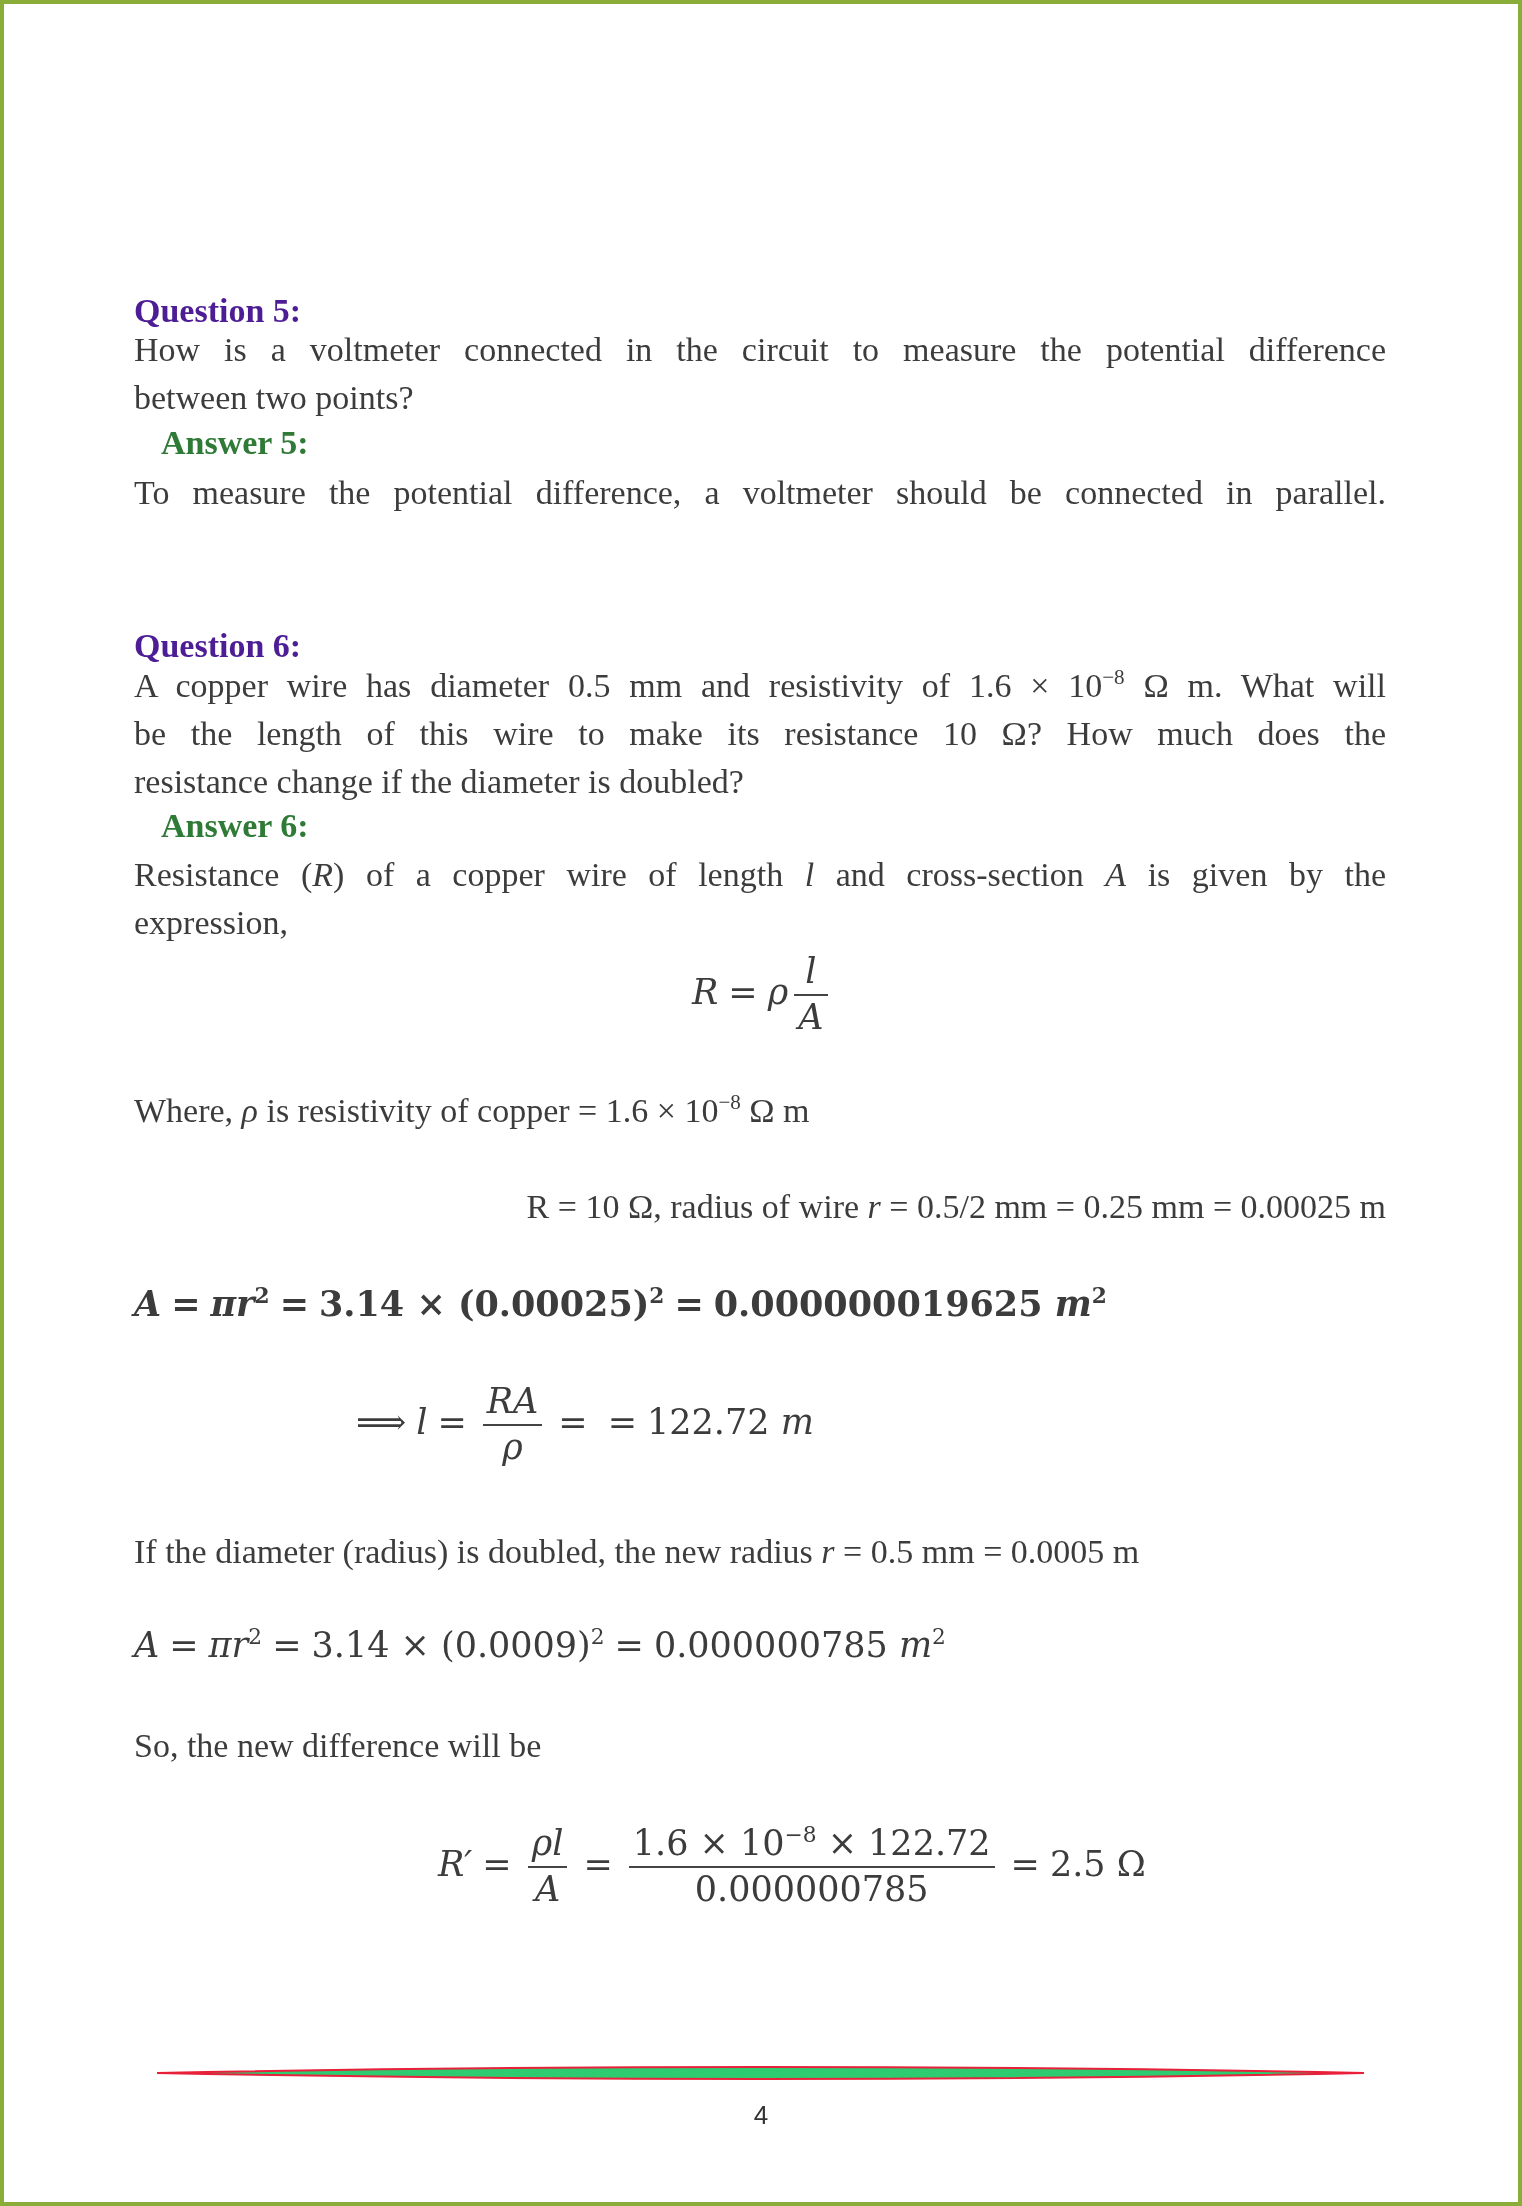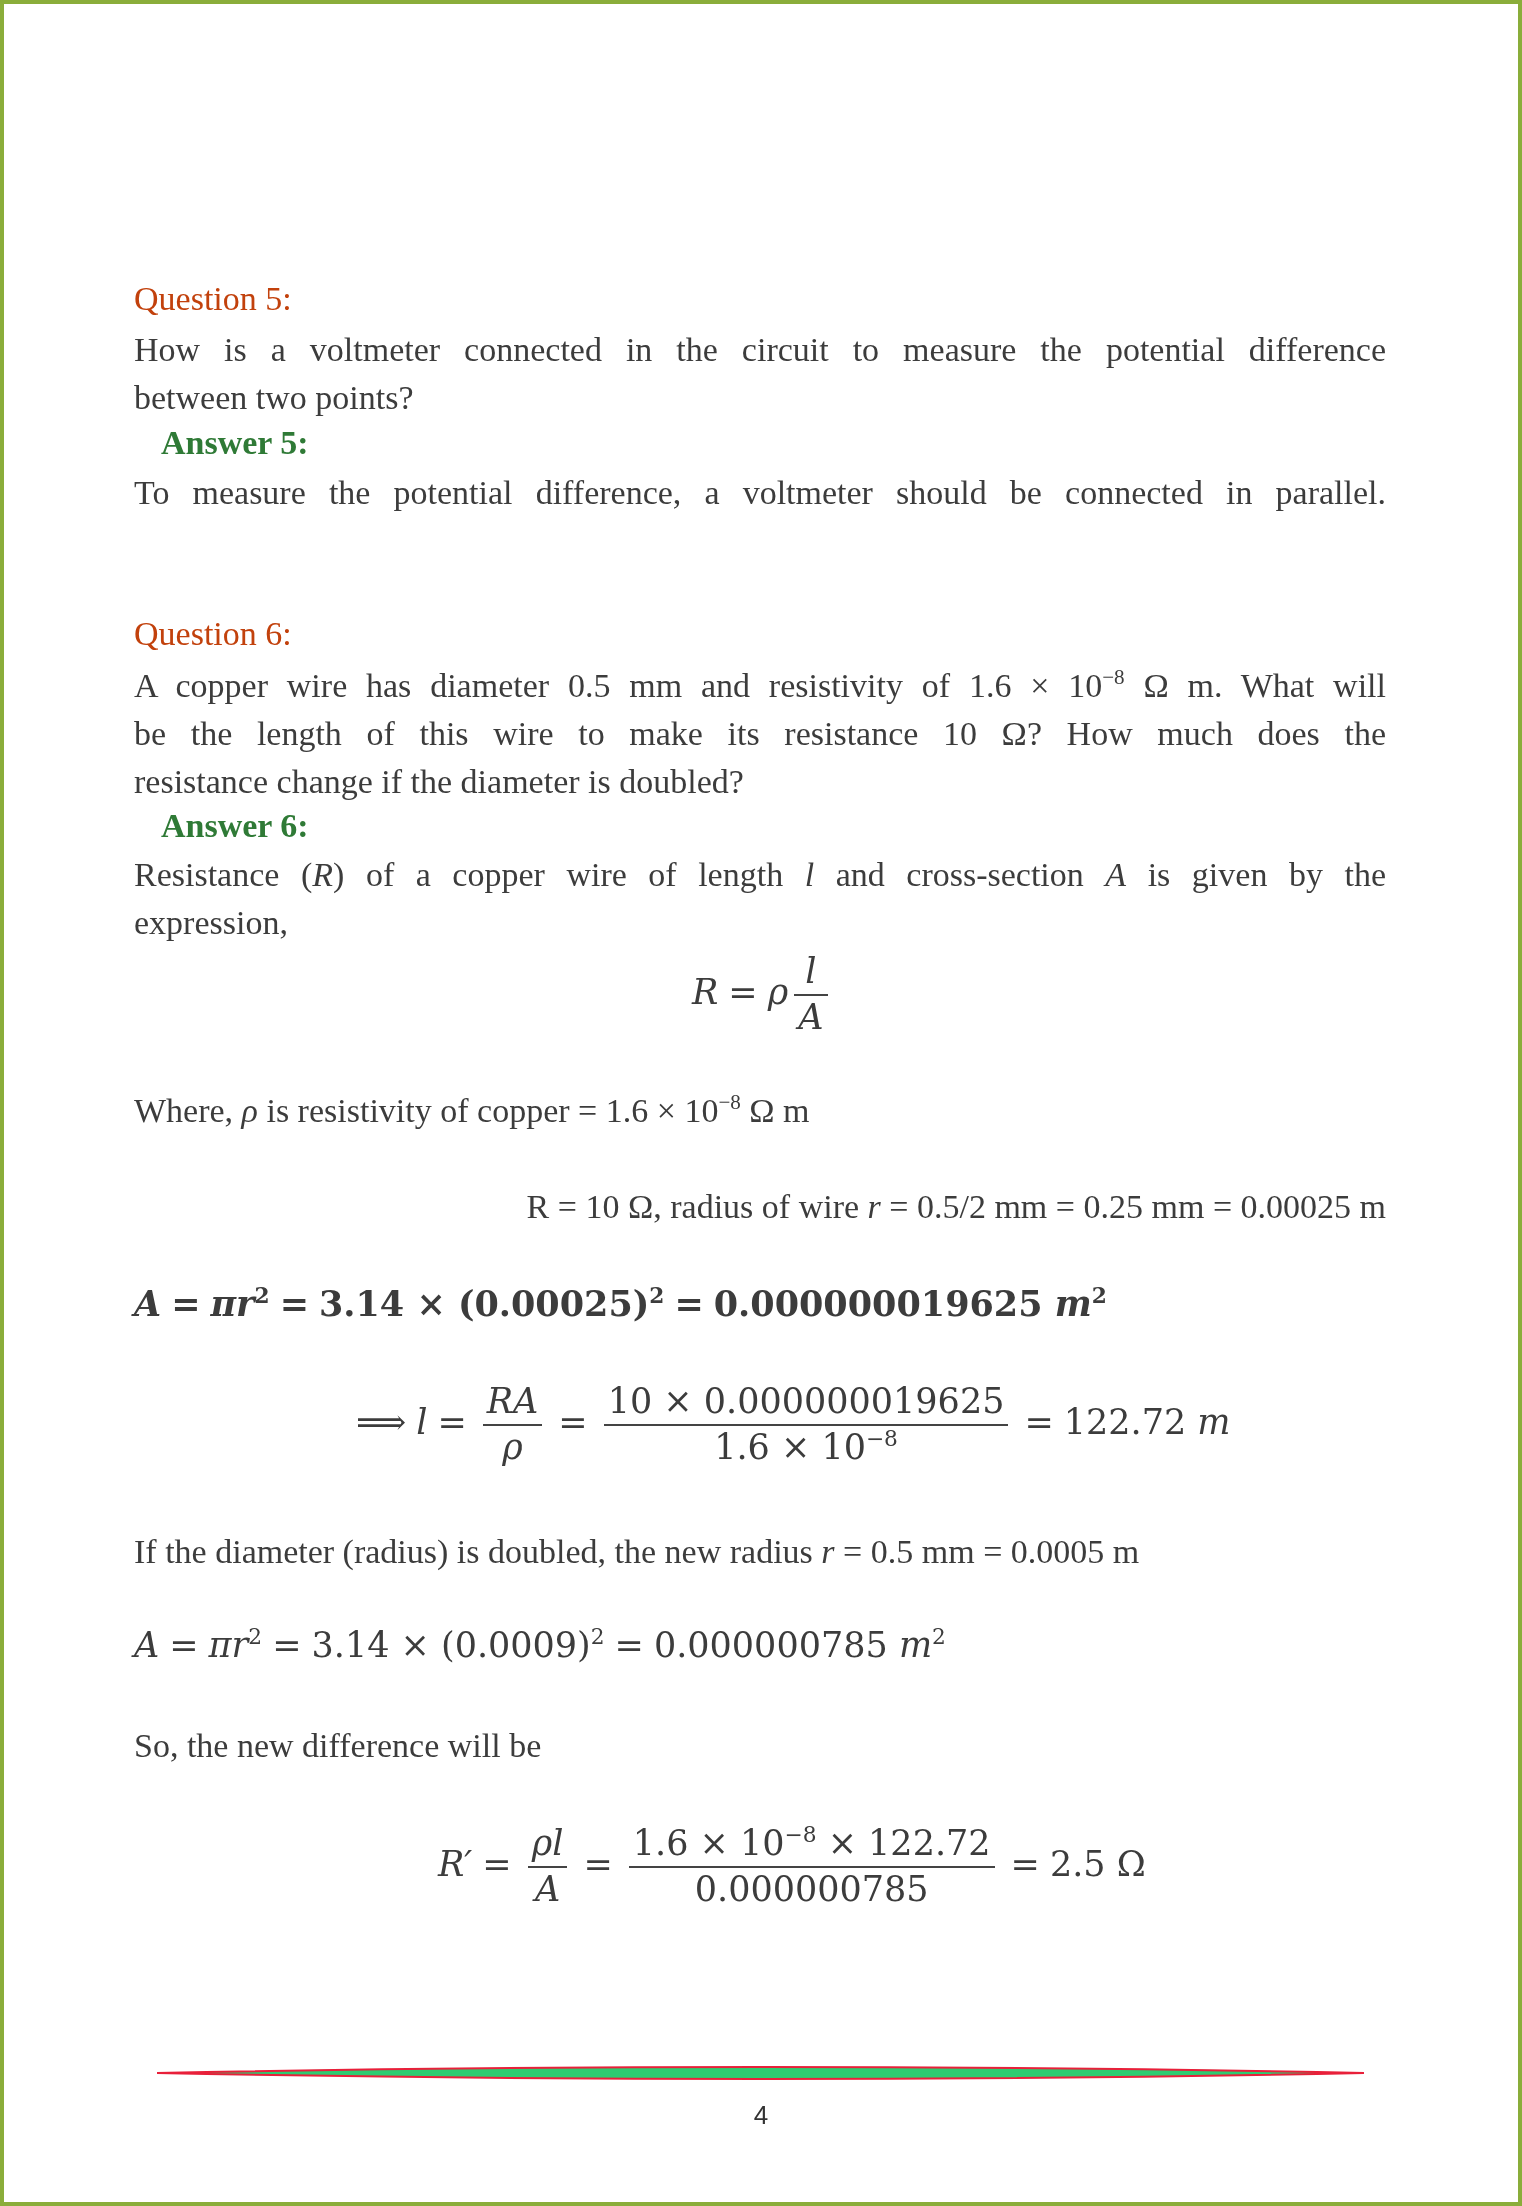--- a/index.html
+++ b/index.html
@@ -7,21 +7,21 @@
       width: 1522px; height: 2206px; position: relative; overflow: hidden;
       font-family: "Liberation Serif", "DejaVu Serif", serif;
       color: #3c3c3c;
     }
     .page-border {
       position: absolute; left: 0; top: 0; width: 1522px; height: 2206px;
       box-sizing: border-box; border: 4px solid #8aad3a; pointer-events: none;
     }
     .abs { position: absolute; white-space: nowrap; }
     .q-heading {
-      font-weight: normal; font-size: 34px; color: #c2410c; left: 134px;
+      font-weight: bold; font-size: 34px; color: #4c1d95; left: 134px; margin-top: 12px;
     }
     .a-heading {
       font-weight: bold; font-size: 34px; color: #2f7a36; left: 161px;
     }
     .body-line {
       font-size: 34px; left: 134px; width: 1252px; line-height: 48px;
     }
     .justify { text-align: justify; text-align-last: justify; white-space: normal; }
     .math {
       font-family: "DejaVu Serif", "Liberation Serif", serif;
@@ -79,25 +79,21 @@
 
 <div class="abs math" style="left:134px; top:1283px;font-weight:bold;">
   <span class="mi">A</span><span class="rel">=</span><span class="mi">πr</span><sup>2</sup><span class="rel">=</span><span>3.14 × (0.00025)</span><sup>2</sup><span class="rel">=</span><span>0.000000019625</span> <span class="mi">m</span><sup>2</sup>
 </div>
 
 <div class="abs math" style="left:356px; top:1380px;">
   <span>⟹</span><span class="mi" style="margin-left:10px;">l</span><span class="rel">=</span><span class="frac">
       <span class="num mi">RA</span>
       <span class="bar"></span>
       <span class="den mi">ρ</span>
-    </span><span class="rel">=</span><span class="frac">
-      <span class="num">10 × 0.000000019625</span>
-      <span class="bar"></span>
-      <span class="den"><span>1.6 × 10</span><sup>−8</sup></span>
-    </span><span class="rel">=</span><span>122.72</span> <span class="mi">m</span>
+    </span><span class="rel">=</span><span class="rel">=</span><span>122.72</span> <span class="mi">m</span>
 </div>
 
 <div class="abs body-line" style="top:1528px;"><span>If the diameter (radius) is doubled, the new radius </span><i>r</i><span> = 0.5 mm = 0.0005 m</span></div>
 
 <div class="abs math" style="left:134px; top:1625px;">
   <span class="mi">A</span><span class="rel">=</span><span class="mi">πr</span><sup>2</sup><span class="rel">=</span><span>3.14 × (0.0009)</span><sup>2</sup><span class="rel">=</span><span>0.000000785</span> <span class="mi">m</span><sup>2</sup>
 </div>
 
 <div class="abs body-line" style="top:1722px;">So, the new difference will be</div>
 

